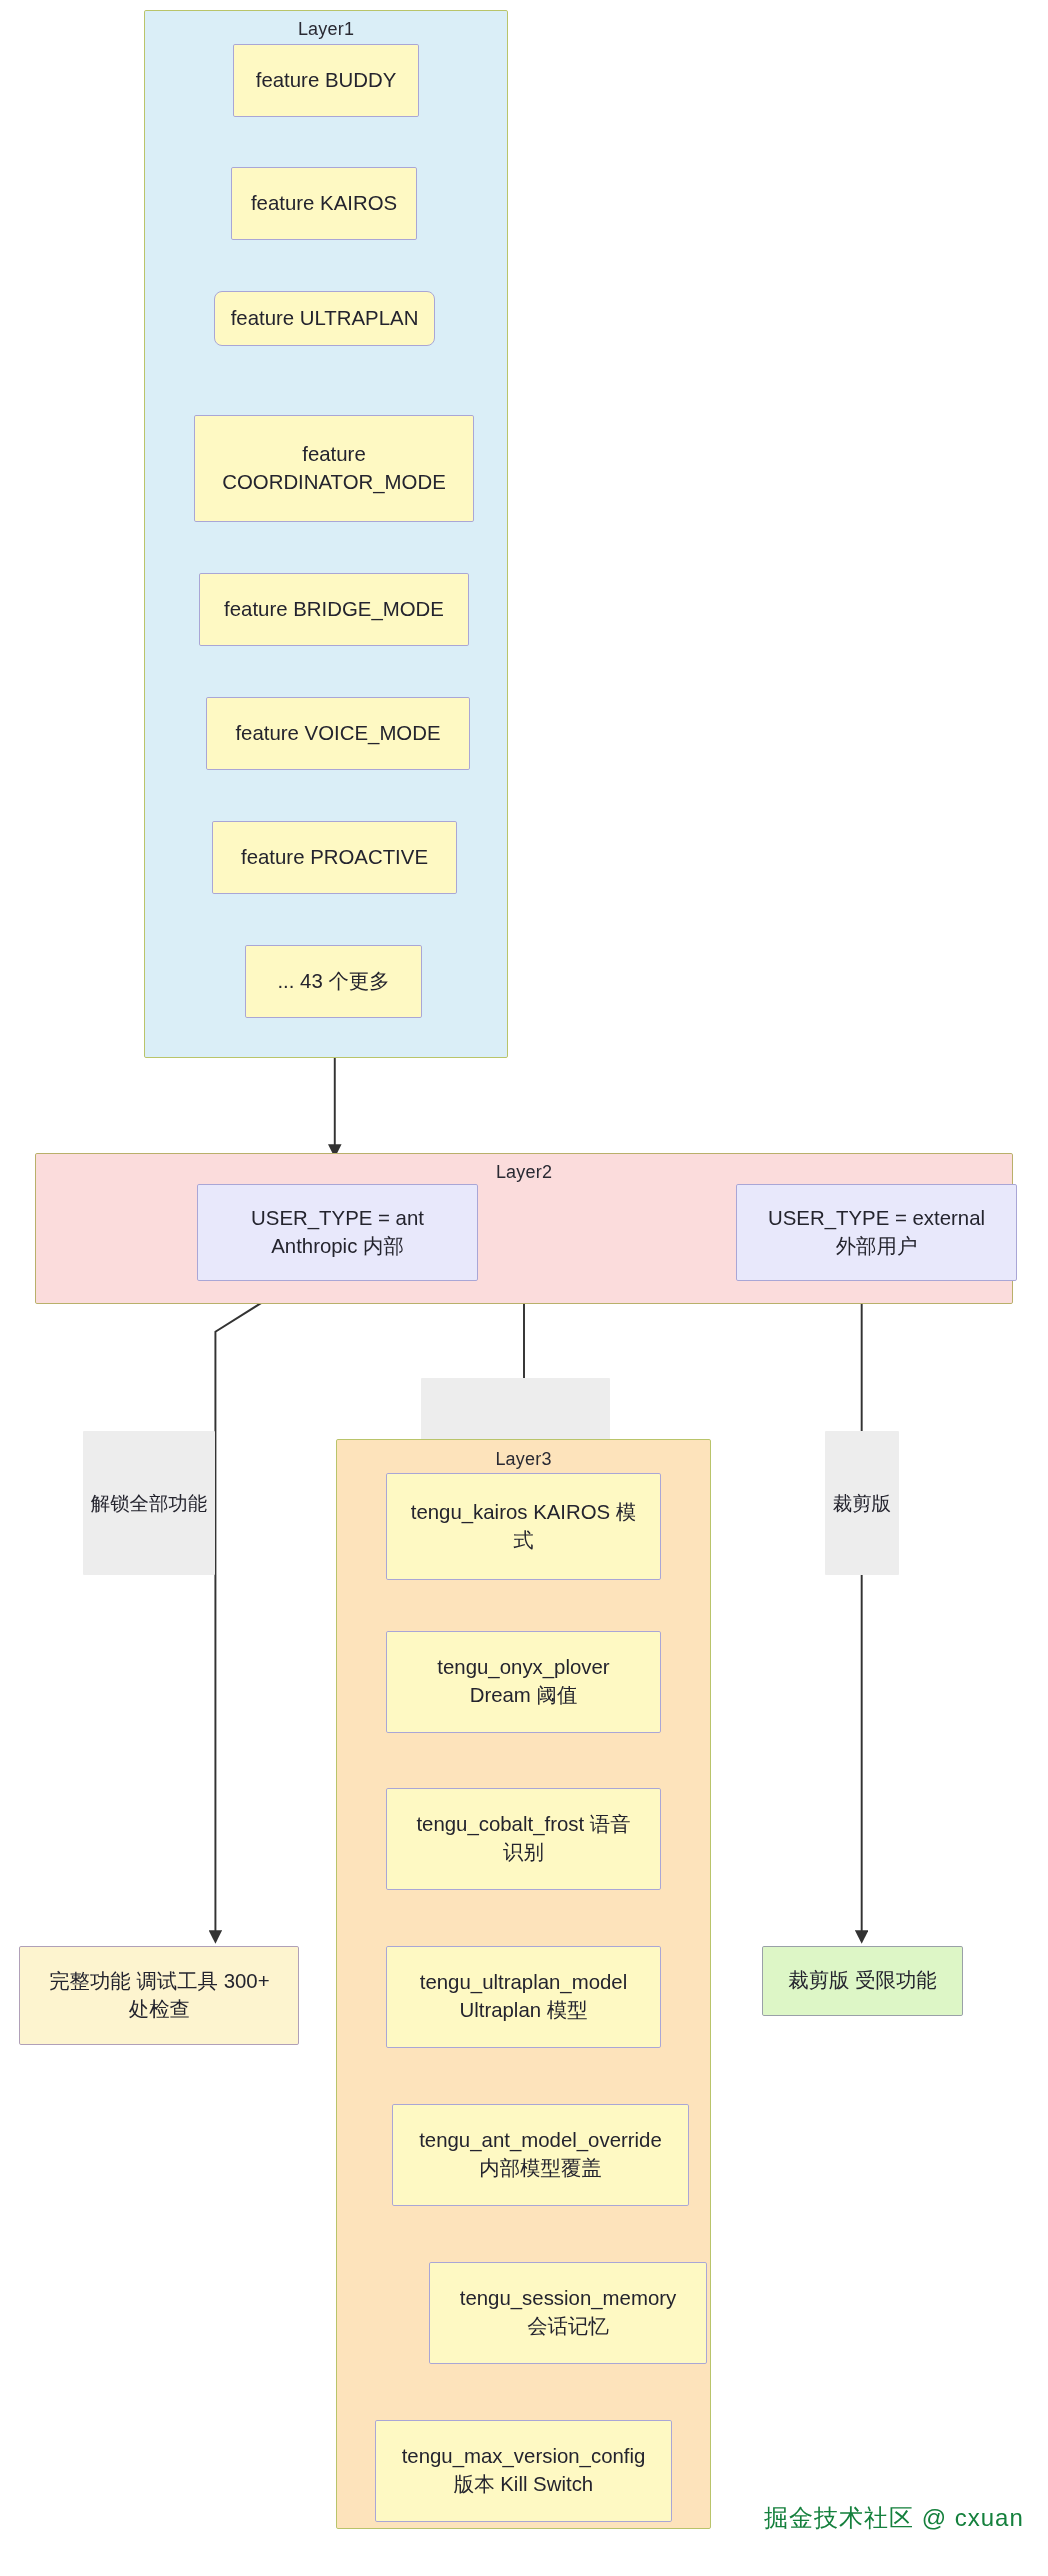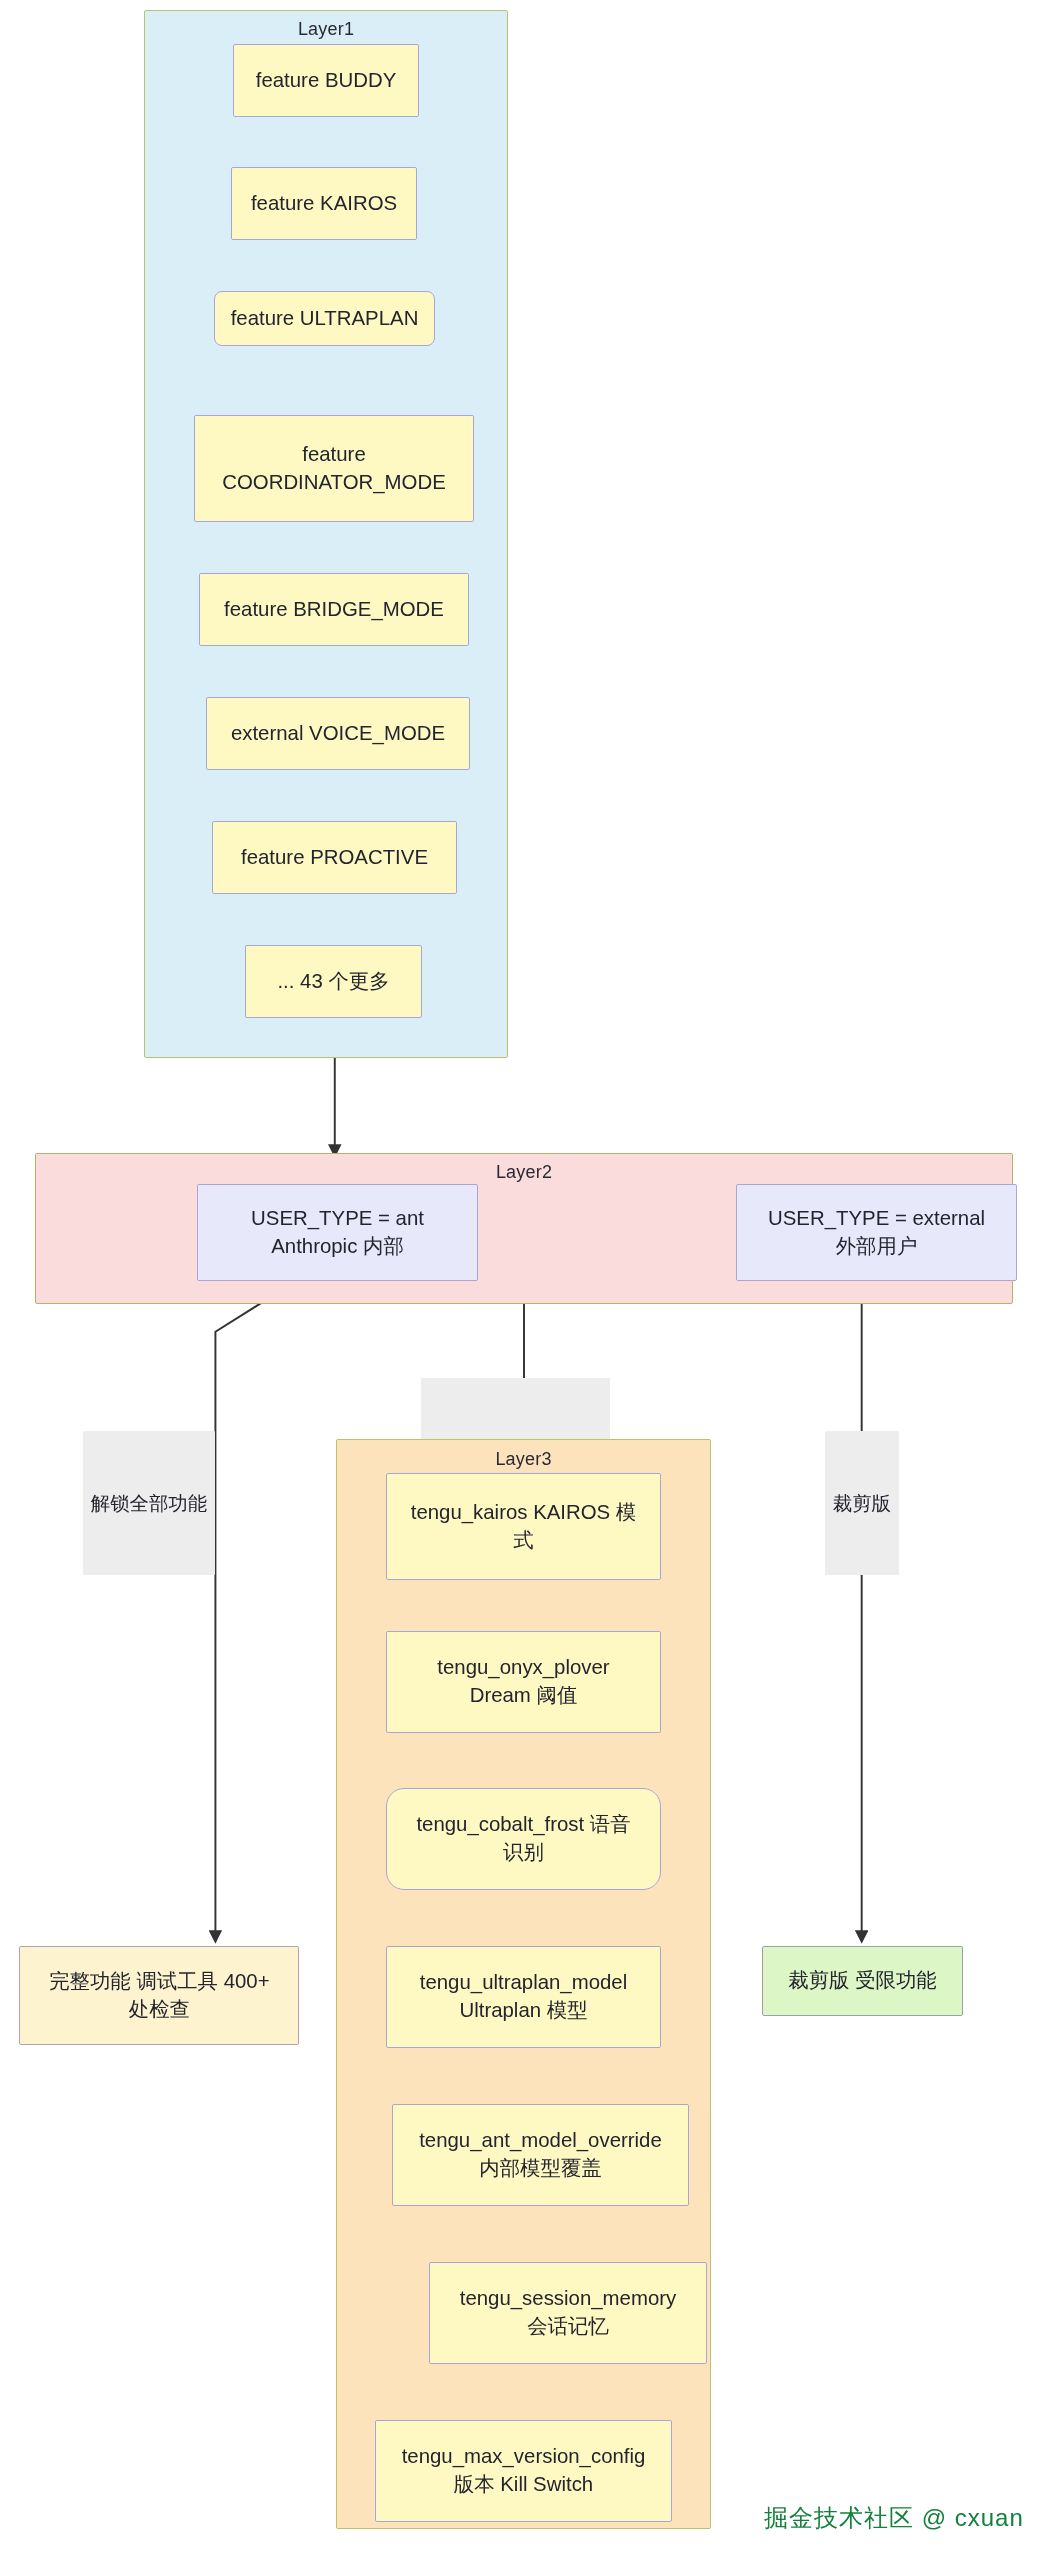--- a/index.html
+++ b/index.html
@@ -149,21 +149,21 @@
   </div>
 
   <div class="abs node" style="left:199px; top:573px; width:270px; height:73px;">
     <span>
       <span class="node-text">feature BRIDGE_MODE</span>
     </span>
   </div>
 
   <div class="abs node" style="left:206px; top:697px; width:264px; height:73px;">
     <span>
-      <span class="node-text">external VOICE_MODE</span>
+      <span class="node-text">feature VOICE_MODE</span>
     </span>
   </div>
 
   <div class="abs node" style="left:212px; top:821px; width:245px; height:73px;">
     <span>
       <span class="node-text">feature PROACTIVE</span>
     </span>
   </div>
 
   <div class="abs node" style="left:245px; top:945px; width:177px; height:73px;">
@@ -215,21 +215,21 @@
     </span>
   </div>
 
   <div class="abs node" style="left:386px; top:1631px; width:275px; height:102px;">
     <span>
       <span class="node-text">tengu_onyx_plover</span>
       <span class="node-text">Dream 阈值</span>
     </span>
   </div>
 
-  <div class="abs node" style="left:386px; top:1788px; width:275px; height:102px;border-radius:18px;">
+  <div class="abs node" style="left:386px; top:1788px; width:275px; height:102px;">
     <span>
       <span class="node-text">tengu_cobalt_frost 语音</span>
       <span class="node-text">识别</span>
     </span>
   </div>
 
   <div class="abs node" style="left:386px; top:1946px; width:275px; height:102px;">
     <span>
       <span class="node-text">tengu_ultraplan_model</span>
       <span class="node-text">Ultraplan 模型</span>
@@ -252,21 +252,21 @@
 
   <div class="abs node" style="left:375px; top:2420px; width:297px; height:102px;">
     <span>
       <span class="node-text">tengu_max_version_config</span>
       <span class="node-text">版本 Kill Switch</span>
     </span>
   </div>
 
   <div class="abs node terminal-yellow" style="left:19.4px; top:1946px; width:280px; height:99px;">
     <span>
-      <span class="node-text">完整功能 调试工具 400+</span>
+      <span class="node-text">完整功能 调试工具 300+</span>
       <span class="node-text">处检查</span>
     </span>
   </div>
 
   <div class="abs node terminal-green" style="left:762px; top:1946px; width:201px; height:70px;">
     <span>
       <span class="node-text">裁剪版 受限功能</span>
     </span>
   </div>
 

